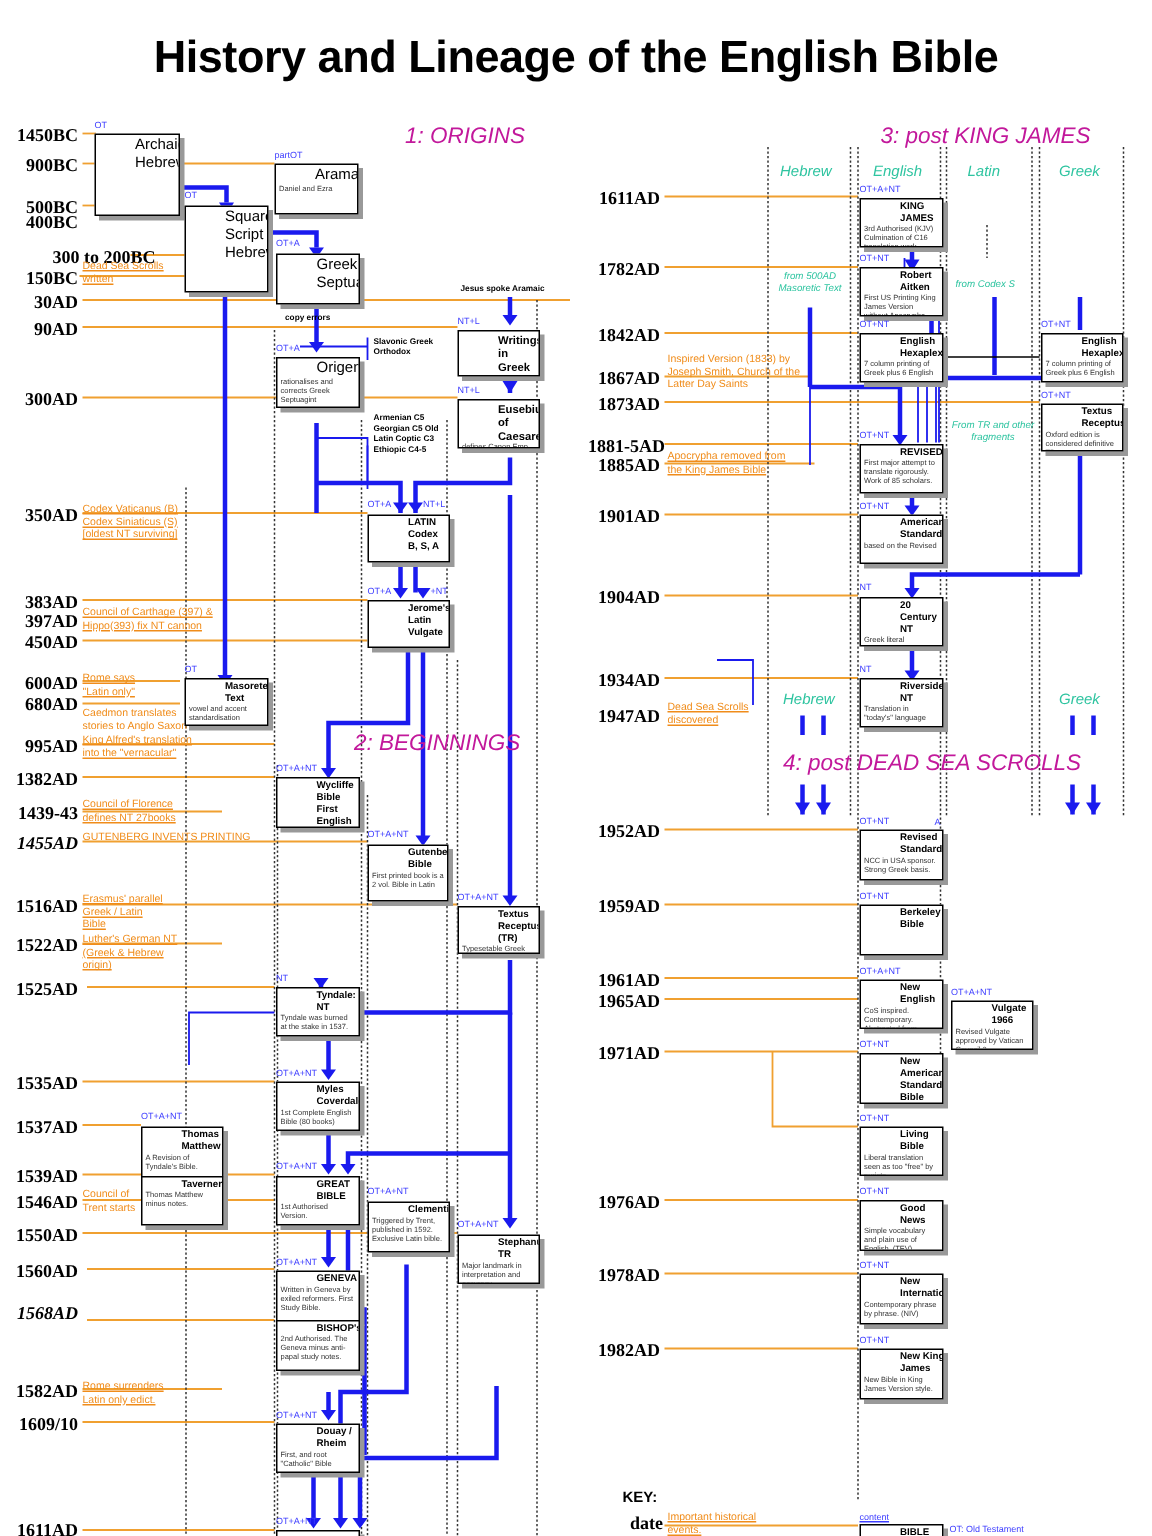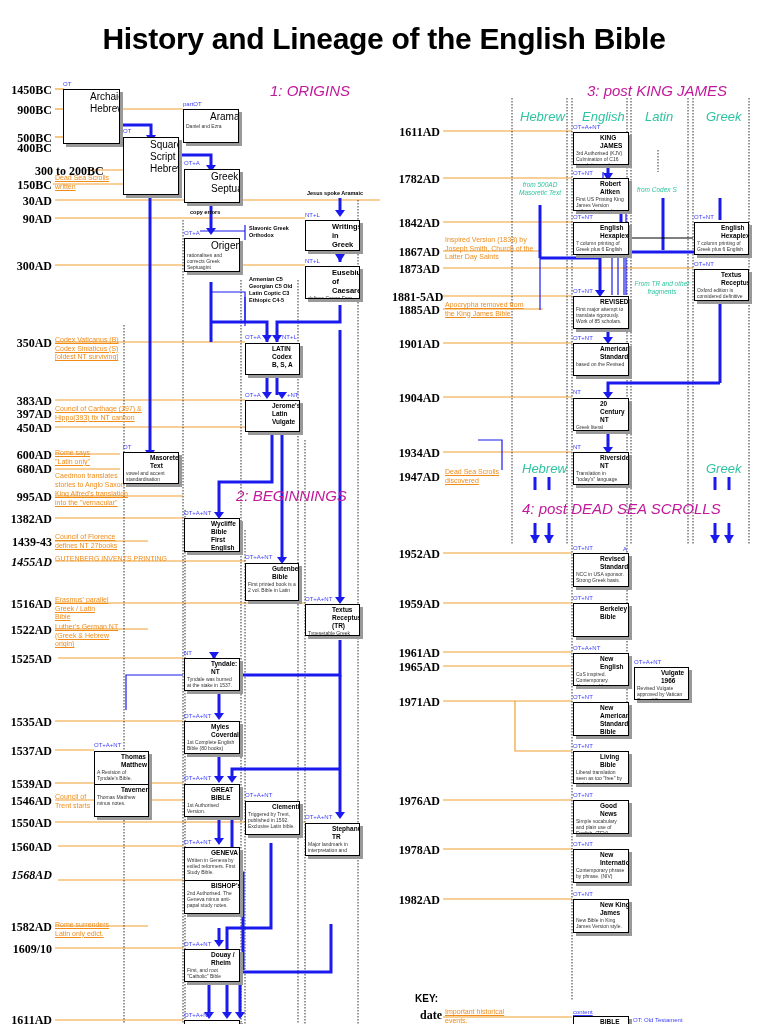--- a/index.html
+++ b/index.html
@@ -2,21 +2,21 @@
 <html><head>
 <meta charset="utf-8">
 <style>
   html,body{margin:0;padding:0;background:#fff;}
   body{width:768px;height:1024px;position:relative;overflow:hidden;font-family:"Liberation Sans",sans-serif;color:#000;}
   .title{position:absolute;left:0;top:22px;width:768px;text-align:center;font-size:30px;font-weight:bold;letter-spacing:-0.3px;}
   .section{position:absolute;color:#c2189b;font-style:italic;font-size:15px;}
   .date{position:absolute;font-family:"Liberation Serif",serif;font-weight:bold;font-size:12px;white-space:nowrap;text-align:right;width:50px;}
   .event{position:absolute;color:#f08c1a;font-size:7px;line-height:8.5px;white-space:nowrap;}
   .event.under{text-decoration:underline;}
-  .col-head{position:absolute;color:#2ec4a0;font-style:italic;font-size:13px;}
+  .col-head{position:absolute;color:#2ec4a0;font-style:italic;font-size:10px;}
   .node{position:absolute;background:#fff;border:1px solid #000;box-shadow:3px 3px 0 #999;padding:1px 2px;box-sizing:border-box;overflow:hidden;}
   .node .nm{font-weight:bold;font-size:6.5px;line-height:8px;margin-left:24px;}
   .node .nm.big{font-weight:normal;font-size:10px;line-height:12px;}
   .node .ds{font-size:5px;line-height:6px;color:#333;}
   .tag{position:absolute;color:#3d3dff;font-size:6px;white-space:nowrap;}
   .note{position:absolute;font-size:5.5px;line-height:7px;font-weight:bold;white-space:nowrap;}
   .grn{position:absolute;color:#2ec4a0;font-style:italic;font-size:6.5px;line-height:8px;text-align:center;white-space:nowrap;}
   svg.lines{position:absolute;left:0;top:0;pointer-events:none;}
   .key-title{position:absolute;font-weight:bold;font-size:10px;}
 </style>

